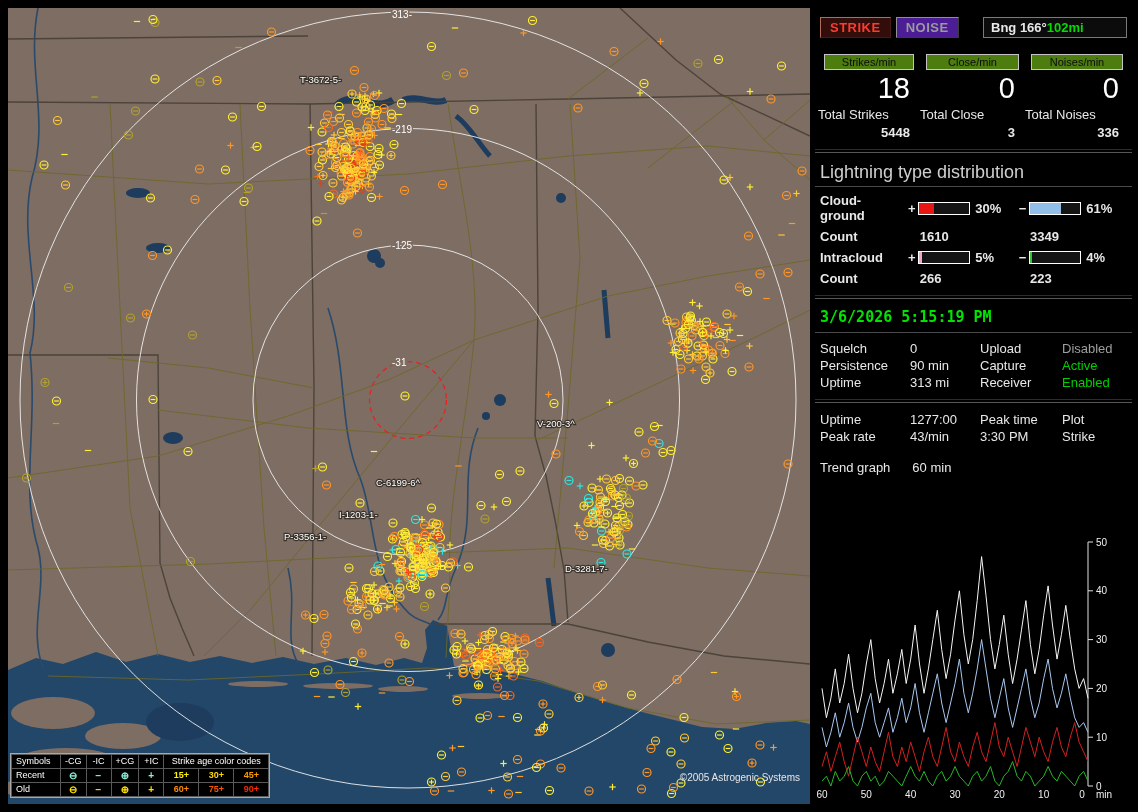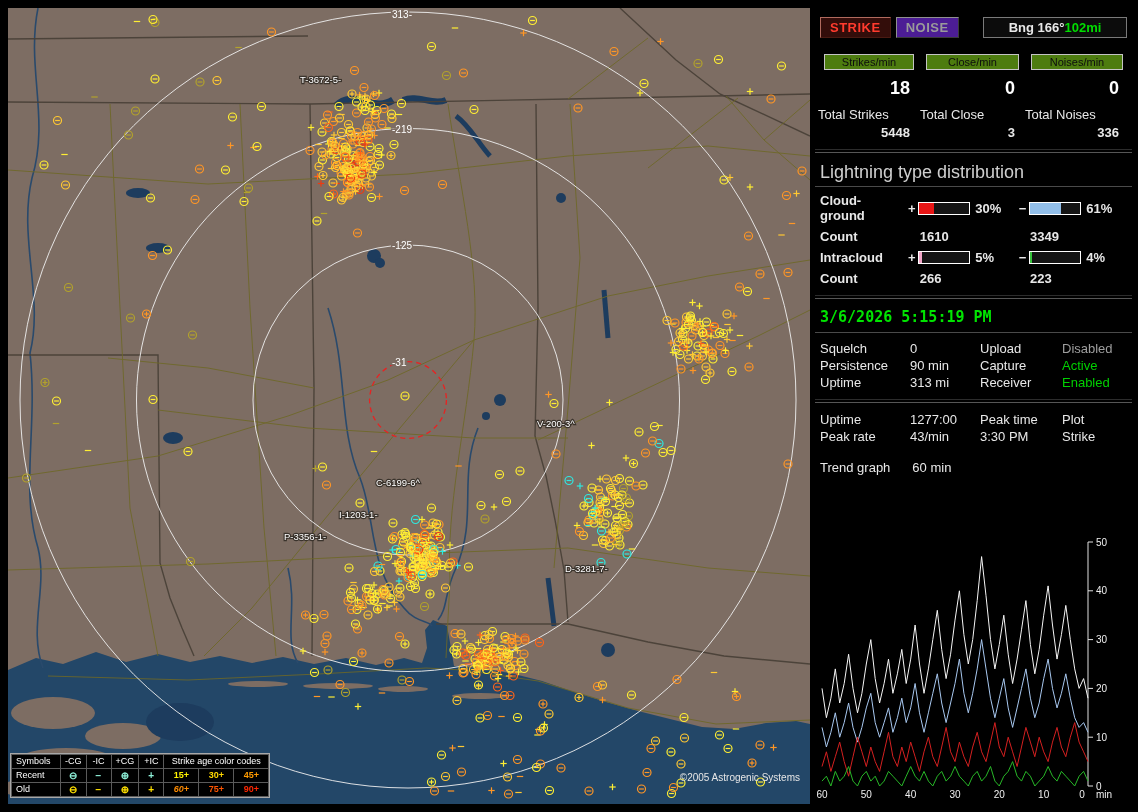--- a/index.html
+++ b/index.html
@@ -14,28 +14,28 @@
   .lg-table td.lg-name{text-align:left;min-width:40px;}
   .lg-sym{font-size:10px;font-weight:bold;min-width:16px;}
   .lg-age{font-weight:bold;min-width:26px;}
 
   .panel{position:absolute;left:815px;top:8px;width:317px;height:796px;background:#000;overflow:hidden;padding:0;}
   .hdr-row{display:flex;align-items:center;margin:9px 5px 16px 5px;}
   .btn{font-family:"Liberation Sans",sans-serif;font-weight:bold;font-size:13px;letter-spacing:.5px;
        padding:2px 9px;margin-right:5px;background:#4c1d95;color:#9a9a9a;
        border:1px solid;border-color:#909090 #3a3a3a #3a3a3a #909090;cursor:pointer;}
   .btn-strike{color:#ff3b2e;background:#330d0a;border-color:#b06a5e #4a1a12 #4a1a12 #b06a5e;}
-  .bng-box{margin-left:auto;width:128px;display:flex;justify-content:center;align-items:center;
+  .bng-box{margin-left:auto;width:128px;display:flex;justify-content:flex-start;align-items:center;
            border:1px solid #7a7a7a;background:#0c0c0c;padding:2px 7px;font-weight:bold;font-size:13px;}
   .green{color:#00dd00;}
 
   .stats-grid{display:grid;grid-template-columns:102px 105px 104px;margin:0 3px;}
   .badge{background:#4d7c0f;color:#0d0d0d;font-size:11px;padding:1px 0;text-align:center;
          margin:0 6px;border:1px solid #c4c4c4;}
-  .big-num{font-size:18px;font-weight:bold;color:#fff;text-align:right;padding:3px 10px 2px 0;line-height:30px;}
+  .big-num{font-size:29px;font-weight:normal;color:#fff;text-align:right;padding:3px 10px 2px 0;line-height:30px;}
   .tot-label{font-size:13px;text-align:left;padding-top:2px;}
   .tot-val{font-size:13px;font-weight:bold;text-align:right;padding:3px 10px 0 0;}
 
   .divider{height:2px;border-top:1px solid #2c2c2c;border-bottom:1px solid #565656;margin:9px 0;}
   .section-title{font-size:18px;color:#cfcfcf;margin:2px 5px 3px 5px;}
   .thin-line{height:1px;background:#4a4a4a;margin:2px 0 6px 0;}
 
   .dist-row,.count-row{display:flex;align-items:center;font-size:13px;font-weight:bold;margin:6px 5px;}
   .d-label{width:92px;}
   .d-sign{width:14px;text-align:center;}
@@ -3556,21 +3556,21 @@
         <td class="lg-age" style="color: rgb(255, 242, 0);">15+</td>
         <td class="lg-age" style="color: rgb(255, 216, 0);">30+</td>
         <td class="lg-age" style="color: rgb(255, 155, 0);">45+</td>
       </tr>
       <tr>
         <td class="lg-name">Old</td>
         <td class="lg-sym" style="color: rgb(255, 224, 0);">⊖</td>
         <td class="lg-sym" style="color: rgb(255, 224, 0);">−</td>
         <td class="lg-sym" style="color: rgb(255, 224, 0);">⊕</td>
         <td class="lg-sym" style="color: rgb(255, 224, 0);">+</td>
-        <td class="lg-age" style="color: rgb(255, 140, 0); font-style: italic;">60+</td>
+        <td class="lg-age" style="color: rgb(255, 140, 0);">60+</td>
         <td class="lg-age" style="color: rgb(255, 85, 0);">75+</td>
         <td class="lg-age" style="color: rgb(255, 38, 0);">90+</td>
       </tr>
     </tbody>
       </table>
   </div>
   <div class="copyright">©2005 Astrogenic Systems</div>
 </div>
 
 <div class="panel">

